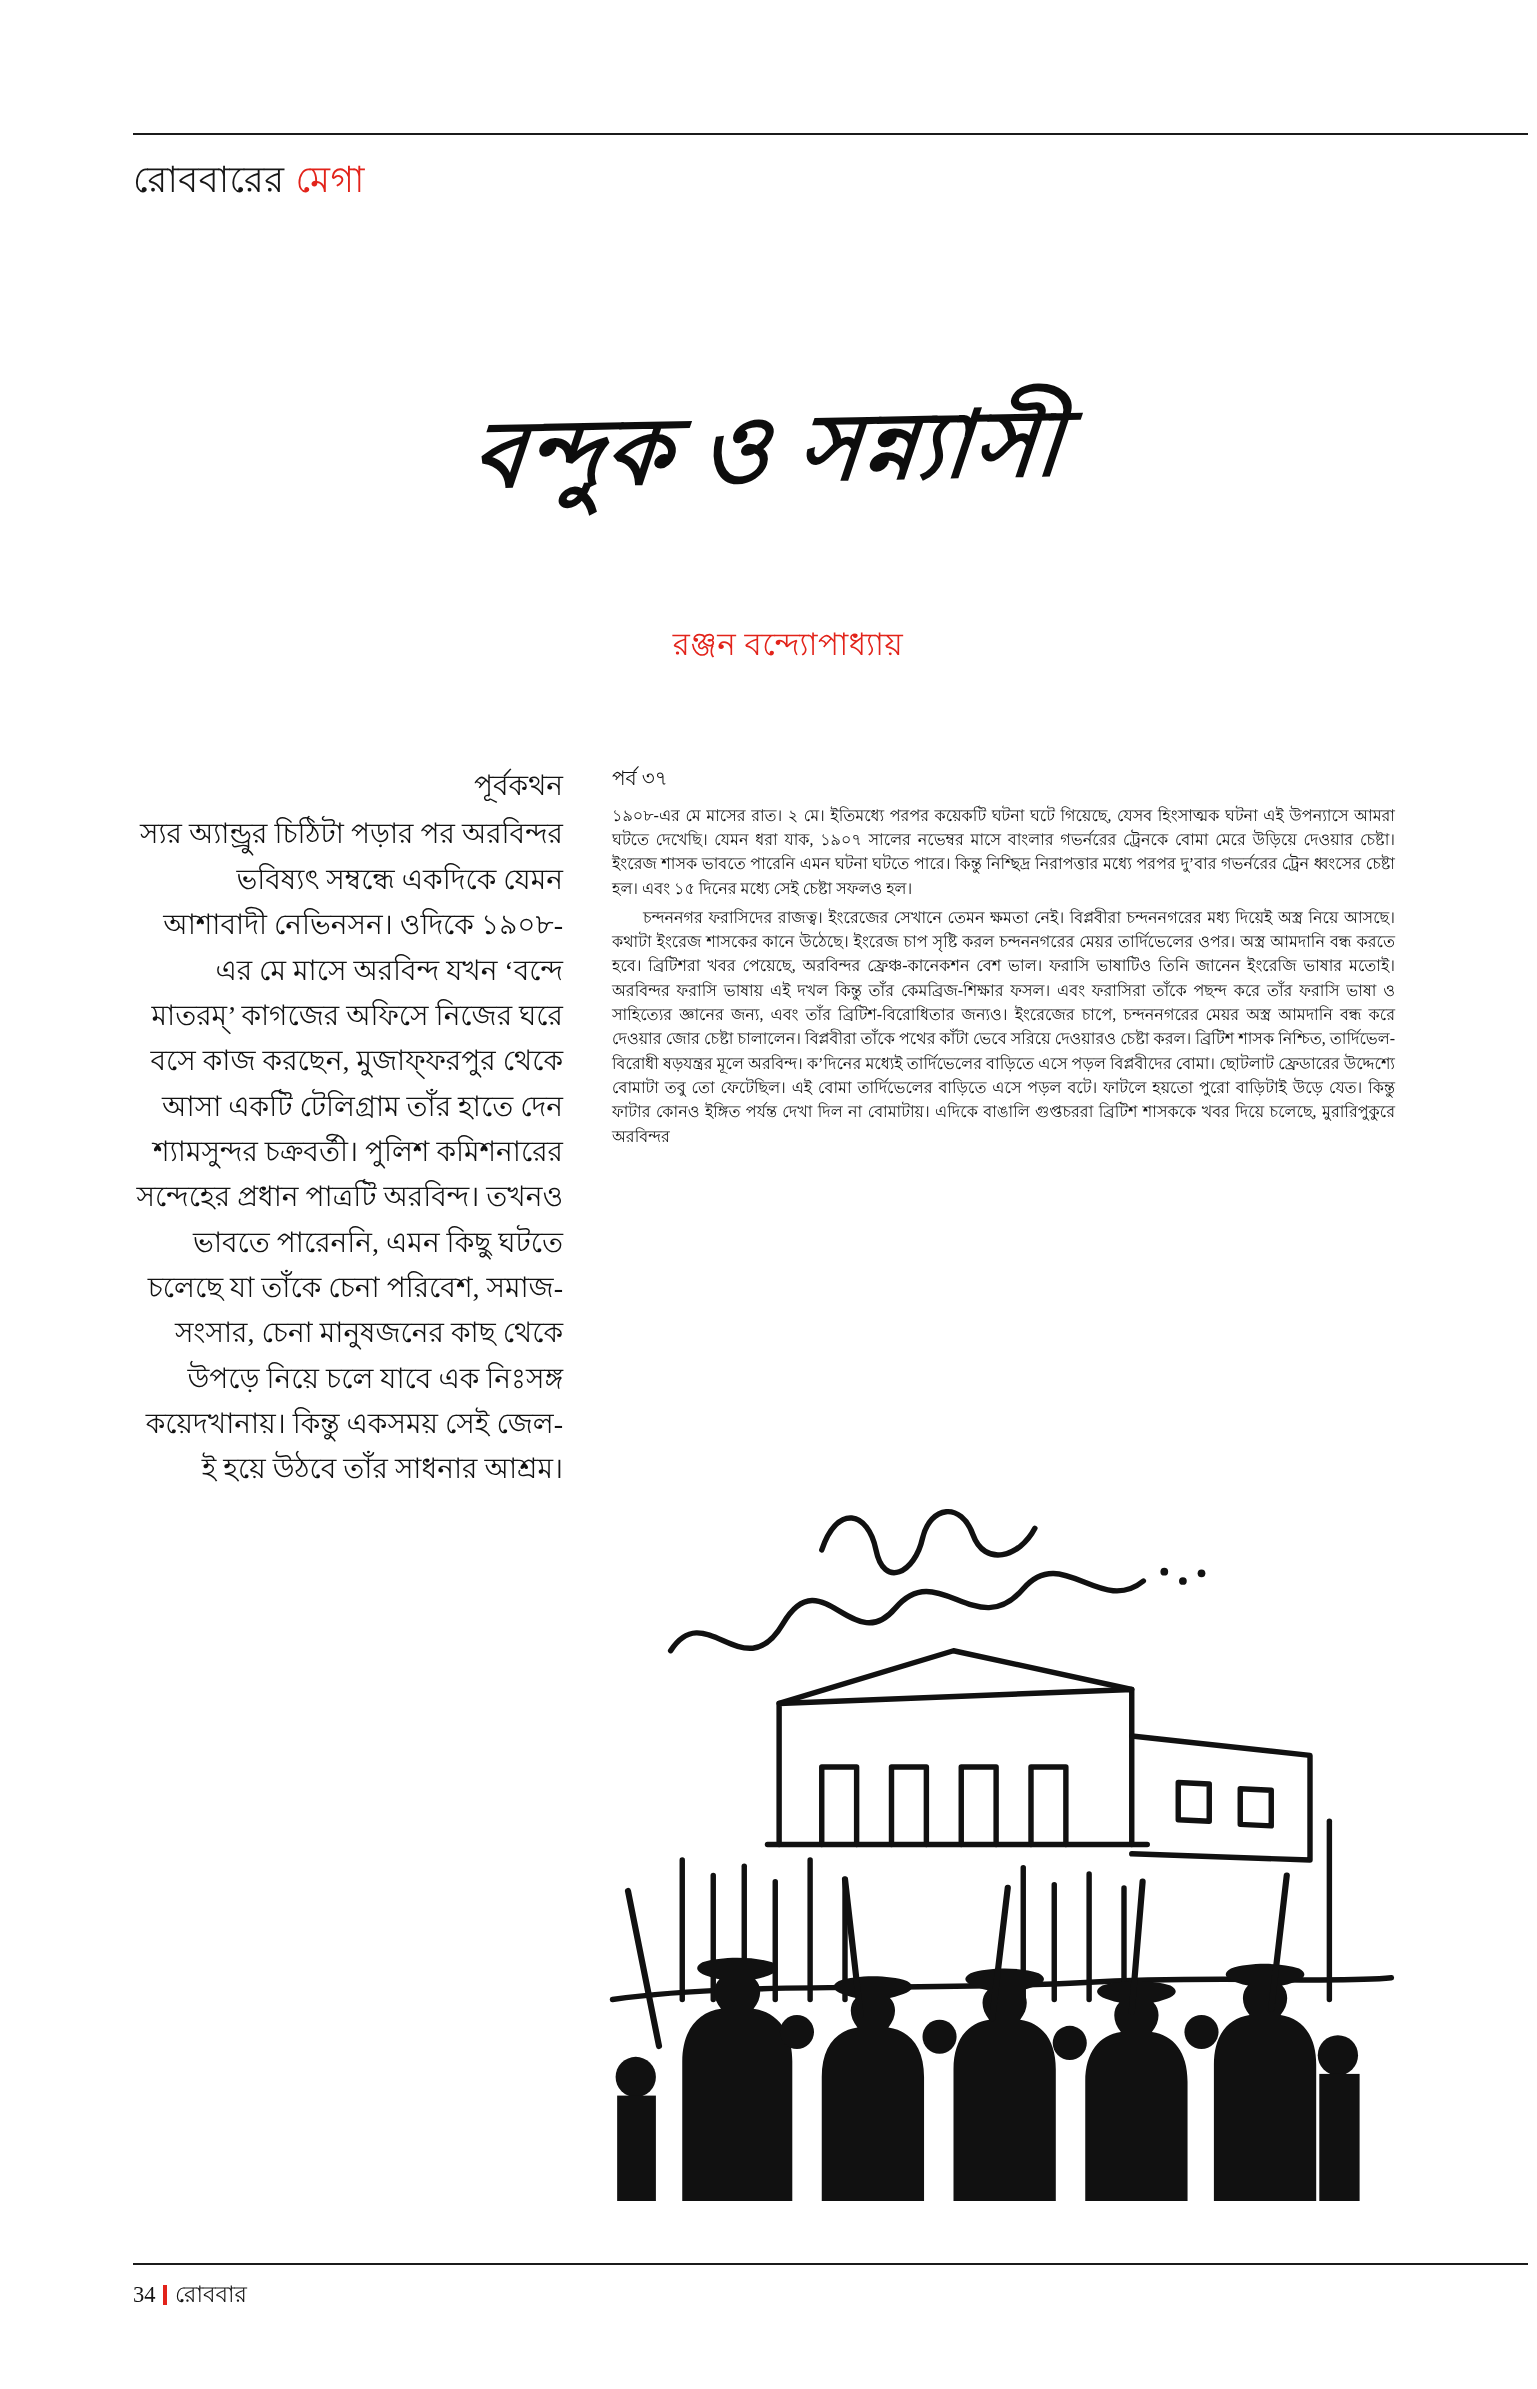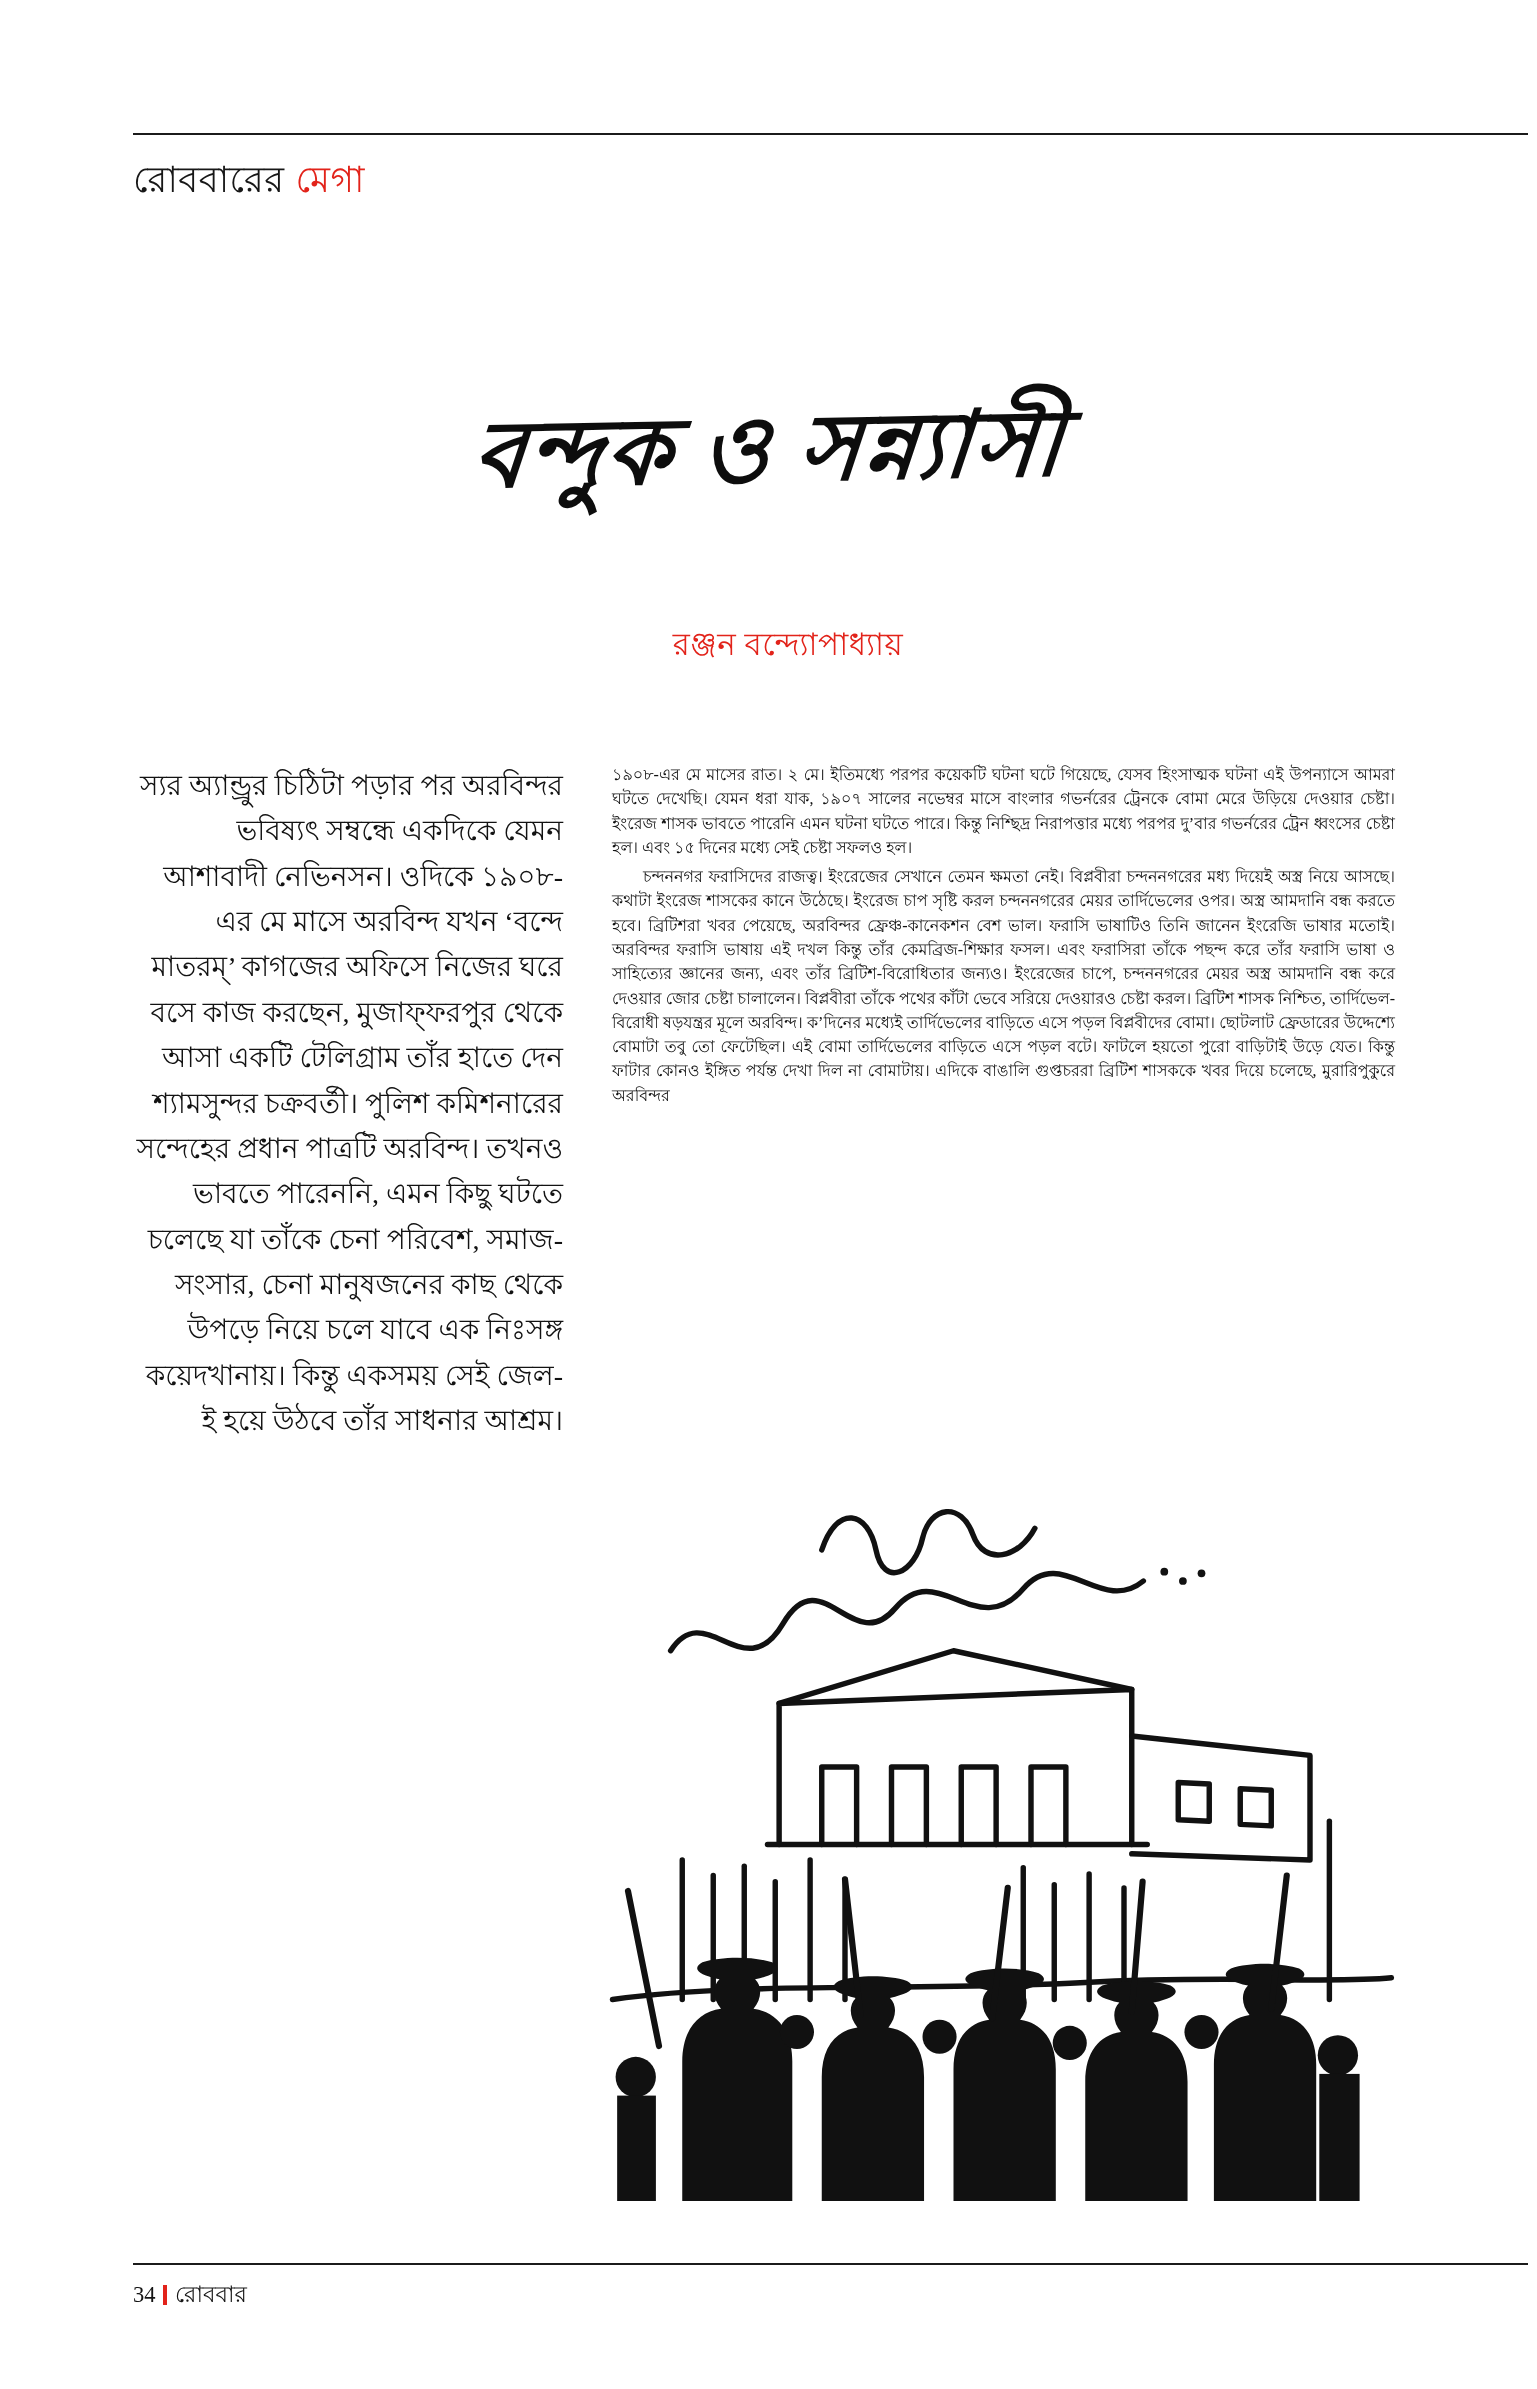--- a/index.html
+++ b/index.html
@@ -168,24 +168,26 @@
       <span>রোববারের</span><span class="mega">মেগা</span>
     </div>
 
     <div class="title-wrap">
       <div class="title">বন্দুক ও সন্ন্যাসী</div>
     </div>
 
     <div class="byline">রঞ্জন বন্দ্যোপাধ্যায়</div>
 
     <div class="col-left">
+      <span class="lead-label">পূর্বকথন</span>
       <span>স্যর অ্যান্ড্রুর চিঠিটা পড়ার পর অরবিন্দর ভবিষ্যৎ সম্বন্ধে একদিকে যেমন আশাবাদী নেভিনসন। ওদিকে ১৯০৮-এর মে মাসে অরবিন্দ যখন ‘বন্দে মাতরম্‌’ কাগজের অফিসে নিজের ঘরে বসে কাজ করছেন, মুজাফ্ফরপুর থেকে আসা একটি টেলিগ্রাম তাঁর হাতে দেন শ্যামসুন্দর চক্রবর্তী। পুলিশ কমিশনারের সন্দেহের প্রধান পাত্রটি অরবিন্দ। তখনও ভাবতে পারেননি, এমন কিছু ঘটতে চলেছে যা তাঁকে চেনা পরিবেশ, সমাজ-সংসার, চেনা মানুষজনের কাছ থেকে উপড়ে নিয়ে চলে যাবে এক নিঃসঙ্গ কয়েদখানায়। কিন্তু একসময় সেই জেল-ই হয়ে উঠবে তাঁর সাধনার আশ্রম।</span>
     </div>
 
     <div class="col-right">
+      <div class="episode">পর্ব ৩৭</div>
       <p class="body-para">১৯০৮-এর মে মাসের রাত। ২ মে। ইতিমধ্যে পরপর কয়েকটি ঘটনা ঘটে গিয়েছে, যেসব হিংসাত্মক ঘটনা এই উপন্যাসে আমরা ঘটতে দেখেছি। যেমন ধরা যাক, ১৯০৭ সালের নভেম্বর মাসে বাংলার গভর্নরের ট্রেনকে বোমা মেরে উড়িয়ে দেওয়ার চেষ্টা। ইংরেজ শাসক ভাবতে পারেনি এমন ঘটনা ঘটতে পারে। কিন্তু নিশ্ছিদ্র নিরাপত্তার মধ্যে পরপর দু’বার গভর্নরের ট্রেন ধ্বংসের চেষ্টা হল। এবং ১৫ দিনের মধ্যে সেই চেষ্টা সফলও হল।</p>
       <p class="body-para indent">চন্দননগর ফরাসিদের রাজত্ব। ইংরেজের সেখানে তেমন ক্ষমতা নেই। বিপ্লবীরা চন্দননগরের মধ্য দিয়েই অস্ত্র নিয়ে আসছে। কথাটা ইংরেজ শাসকের কানে উঠেছে। ইংরেজ চাপ সৃষ্টি করল চন্দননগরের মেয়র তার্দিভেলের ওপর। অস্ত্র আমদানি বন্ধ করতে হবে। ব্রিটিশরা খবর পেয়েছে, অরবিন্দর ফ্রেঞ্চ-কানেকশন বেশ ভাল। ফরাসি ভাষাটিও তিনি জানেন ইংরেজি ভাষার মতোই। অরবিন্দর ফরাসি ভাষায় এই দখল কিন্তু তাঁর কেমব্রিজ-শিক্ষার ফসল। এবং ফরাসিরা তাঁকে পছন্দ করে তাঁর ফরাসি ভাষা ও সাহিত্যের জ্ঞানের জন্য, এবং তাঁর ব্রিটিশ-বিরোধিতার জন্যও। ইংরেজের চাপে, চন্দননগরের মেয়র অস্ত্র আমদানি বন্ধ করে দেওয়ার জোর চেষ্টা চালালেন। বিপ্লবীরা তাঁকে পথের কাঁটা ভেবে সরিয়ে দেওয়ারও চেষ্টা করল। ব্রিটিশ শাসক নিশ্চিত, তার্দিভেল-বিরোধী ষড়যন্ত্রর মূলে অরবিন্দ। ক’দিনের মধ্যেই তার্দিভেলের বাড়িতে এসে পড়ল বিপ্লবীদের বোমা। ছোটলাট ফ্রেডারের উদ্দেশ্যে বোমাটা তবু তো ফেটেছিল। এই বোমা তার্দিভেলের বাড়িতে এসে পড়ল বটে। ফাটলে হয়তো পুরো বাড়িটাই উড়ে যেত। কিন্তু ফাটার কোনও ইঙ্গিত পর্যন্ত দেখা দিল না বোমাটায়। এদিকে বাঙালি গুপ্তচররা ব্রিটিশ শাসককে খবর দিয়ে চলেছে, মুরারিপুকুরে অরবিন্দর</p>
     </div>
 
     <div class="illus">
       <svg width="822" height="744" viewBox="0 0 1060 960" xmlns="http://www.w3.org/2000/svg">
         <g fill="none" stroke="#111111" stroke-width="7" stroke-linecap="round" stroke-linejoin="round">
 
           <path d="M105 250 C150 180 200 300 250 215 C300 130 340 260 395 195 C450 130 500 240 560 170 C610 112 660 205 715 160"></path>
           <path d="M300 120 C320 60 360 70 370 120 C380 170 420 150 430 105 C440 62 480 58 495 100 C510 142 555 130 575 92"></path>

